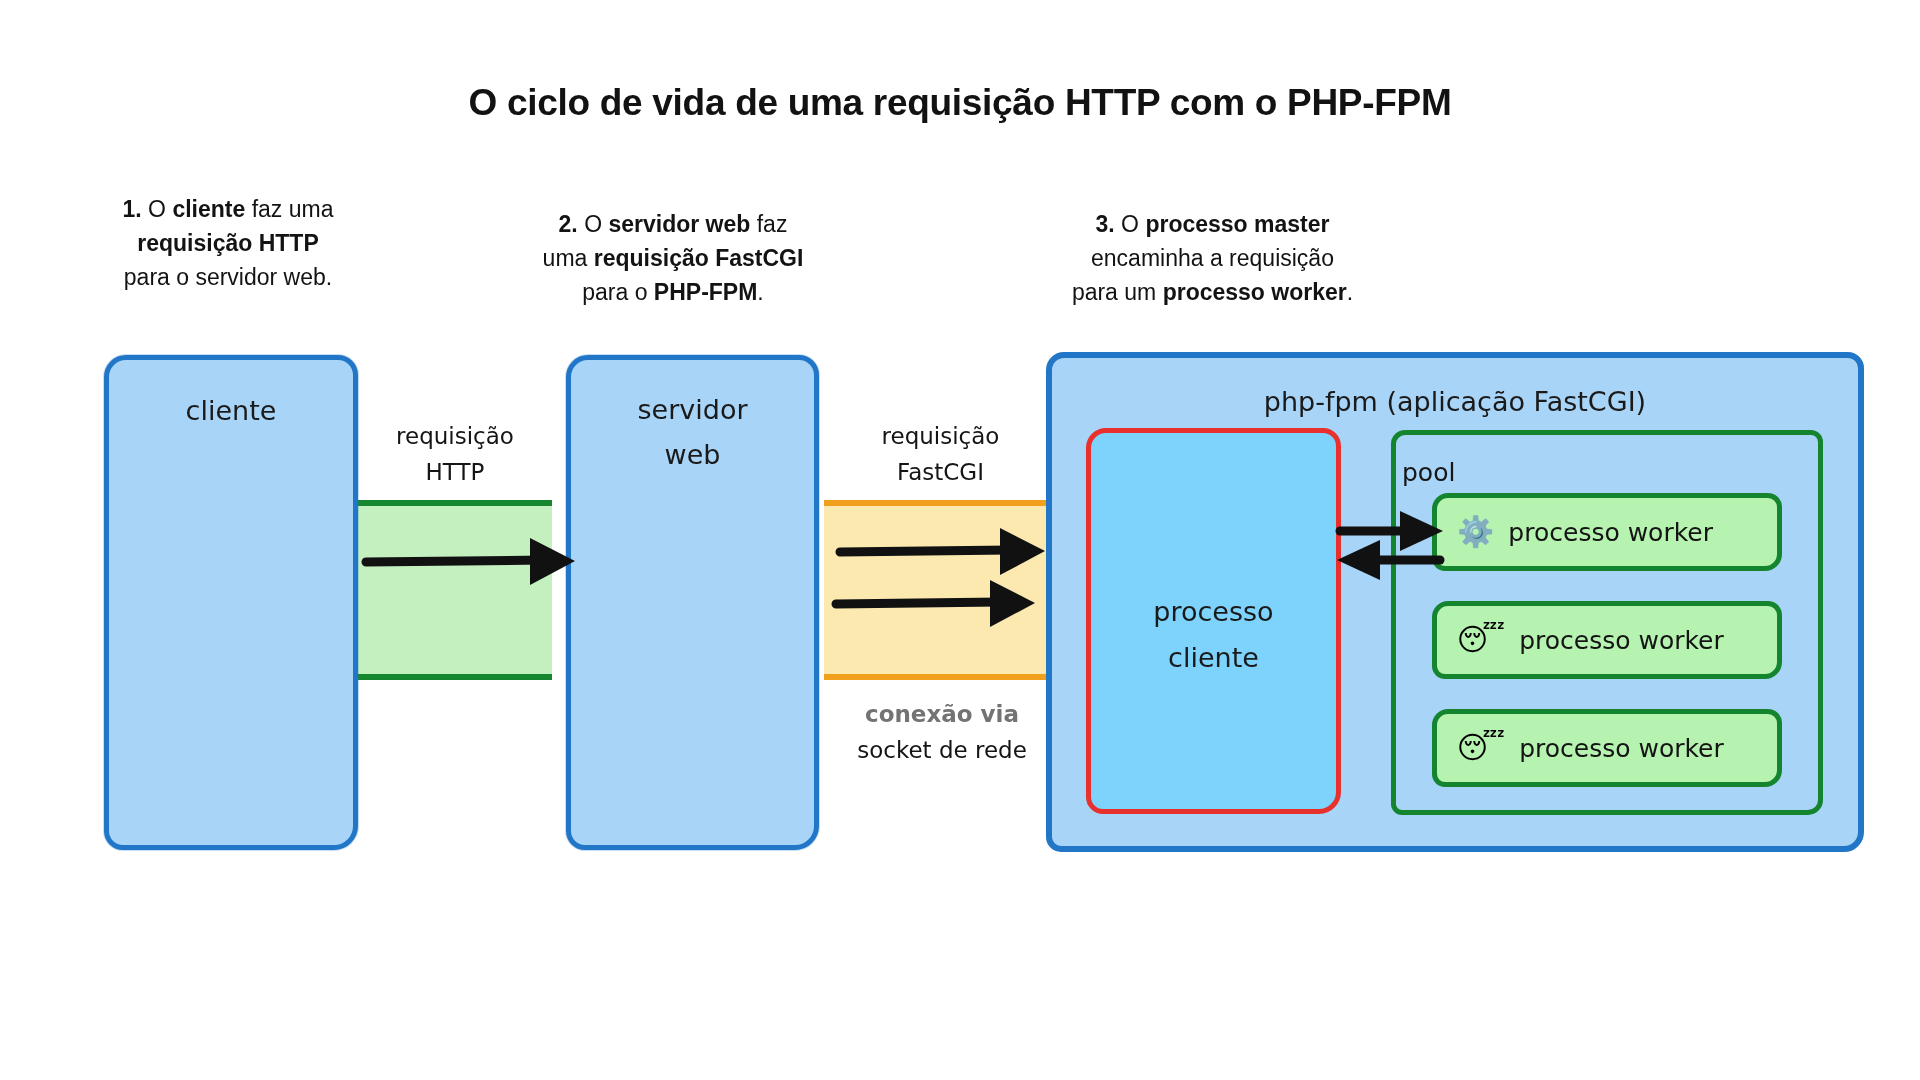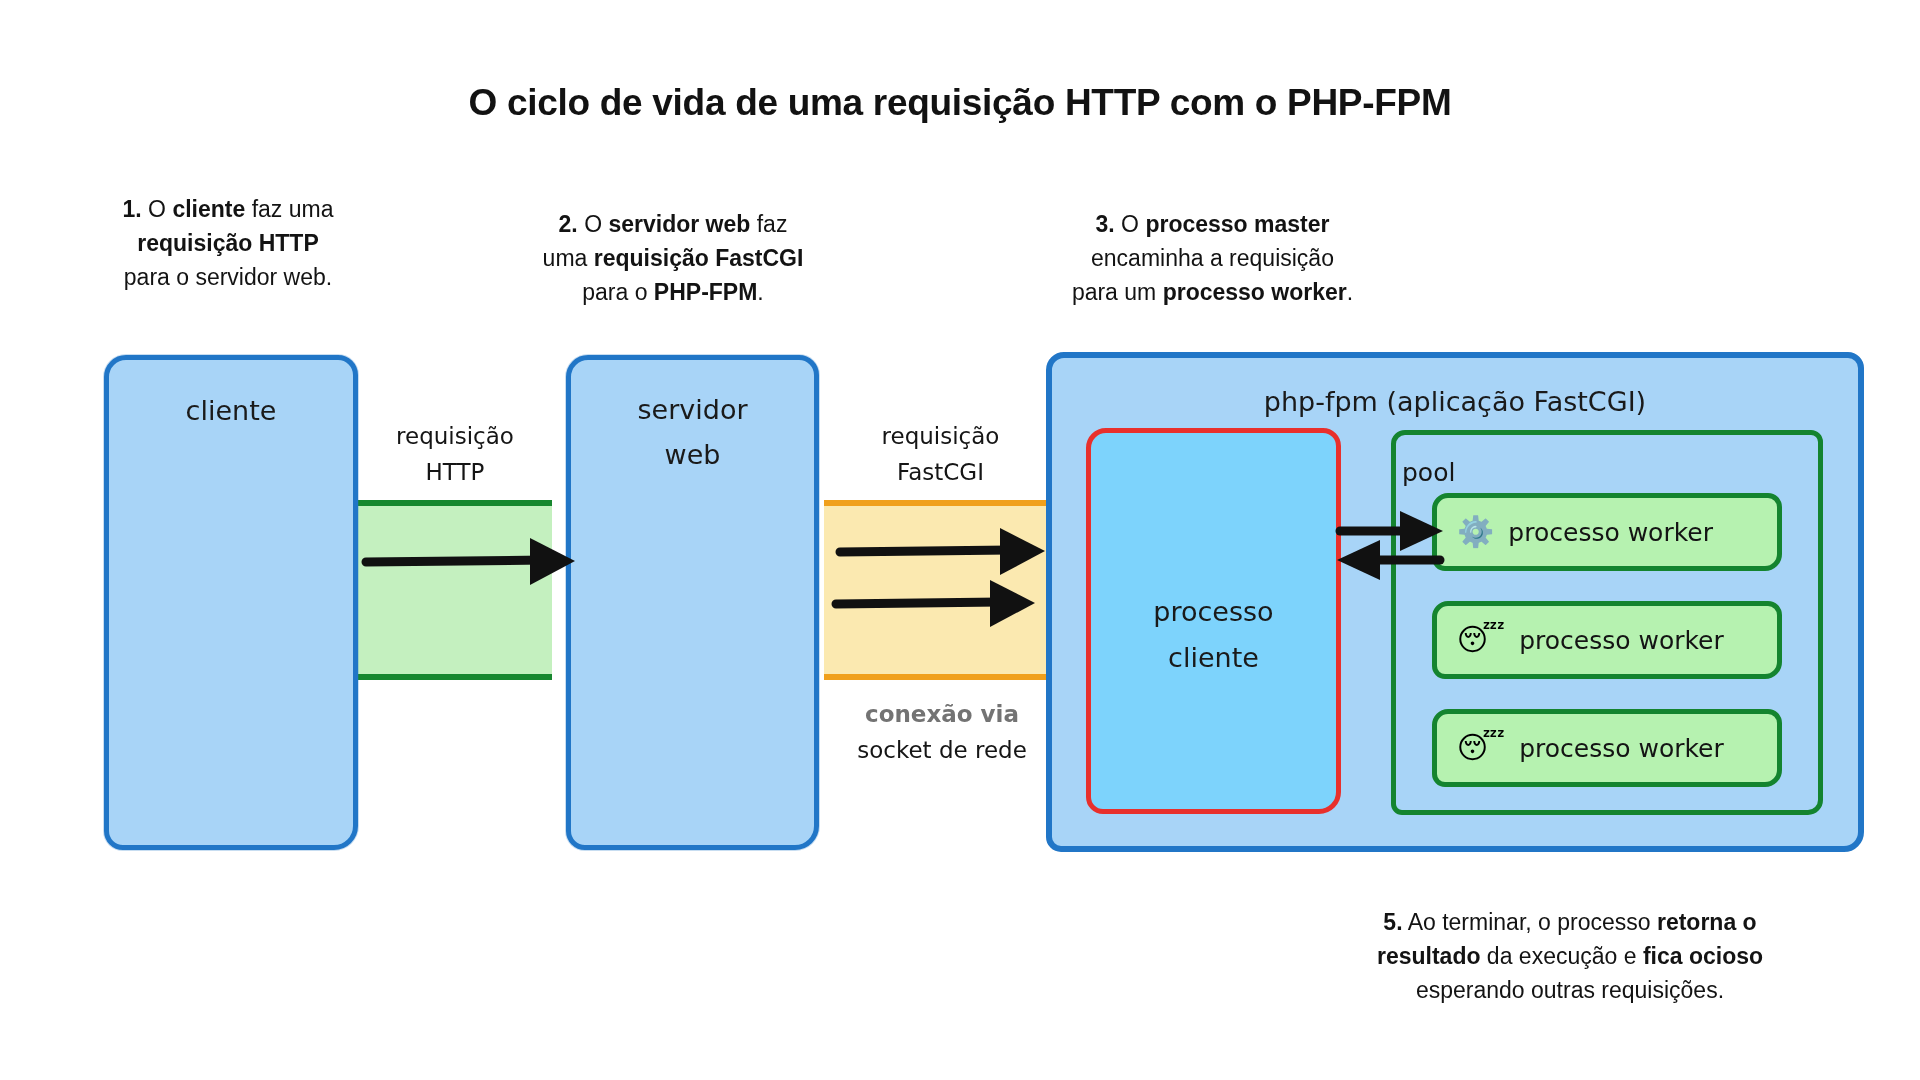--- a/index.html
+++ b/index.html
@@ -132,25 +132,20 @@
     para o <b>PHP-FPM</b>.
   </div>
 
   <div class="caption" style="left:1040px; top:207px; width:345px;">
     <b><span>3.</span></b> O <b>processo master</b><br>
     encaminha a requisição<br>
     para um <b>processo worker</b>.
   </div>
 
 
-  <div class="caption" style="left:1310px; top:905px; width:520px;">
-    <b><span>5.</span></b> Ao terminar, o processo <b>retorna o</b><br>
-    <b>resultado</b> da execução e <b>fica ocioso</b><br>
-    esperando outras requisições.
-  </div>
 
   <div class="band band-green" style="left:352px; top:500px; width:200px; height:180px;"></div>
 
   <div class="band band-yellow" style="left:824px; top:500px; width:232px; height:180px;"></div>
 
   <div class="hbox blue-box" style="left:104px; top:355px; width:254px; height:495px;">
     <div class="lbl" style="top:35px;">cliente</div>
   </div>
 
   <div class="hbox blue-box" style="left:566px; top:355px; width:253px; height:495px;">

